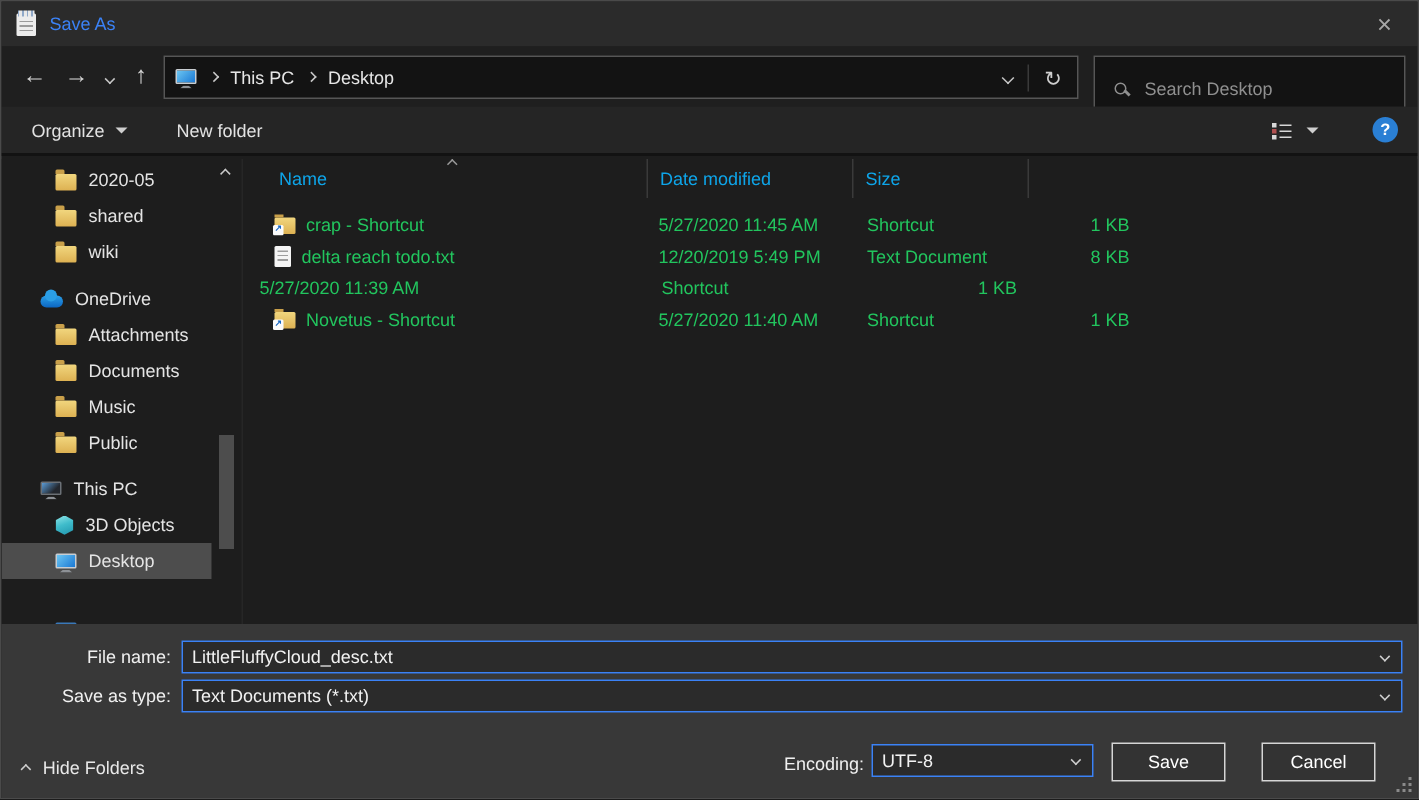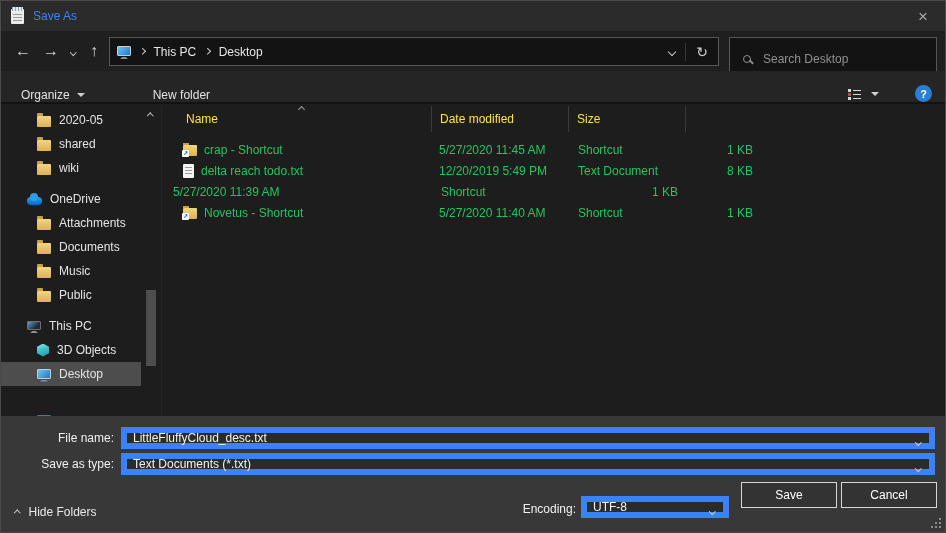--- a/index.html
+++ b/index.html
@@ -39,21 +39,21 @@
   .addr-right{margin-left:auto;display:flex;align-items:center;height:100%;}
   .addr-chev{width:26px;display:flex;align-items:center;justify-content:center;height:100%;}
   .addr-div{width:1px;height:18px;background:#3a3a3a;}
   .refresh{width:32px;display:flex;align-items:center;justify-content:center;font-size:14px;color:#cfcfcf;height:100%;}
   .searchbar{position:absolute;left:728px;top:6px;width:208px;height:43px;background:#131313;border:1px solid #565656;display:flex;align-items:center;padding-left:13px;}
   .mag{width:8px;height:8px;border:1.5px solid #8f8f8f;border-radius:50%;position:relative;flex:none;}
   .mag::after{content:"";position:absolute;width:5px;height:1.5px;background:#8f8f8f;transform:rotate(45deg);right:-4px;bottom:-1px;}
   .search-input{background:transparent;border:0;outline:none;color:#cccccc;font-size:12px;margin-left:10px;width:160px;font-family:"Liberation Sans",sans-serif;}
   .search-input::placeholder{color:#8f8f8f;}
   
-  .toolbar{position:absolute;top:70px;left:0;right:0;height:33px;background:#252525;border-bottom:2px solid #121212;display:flex;align-items:flex-end;color:#e2e2e2;gap:35px;}
+  .toolbar{position:absolute;top:70px;left:0;right:0;height:33px;background:#252525;border-bottom:2px solid #121212;display:flex;align-items:center;color:#e2e2e2;}
   .organize{margin-left:20px;display:flex;align-items:center;gap:7px;}
   .caret-down{width:0;height:0;border-left:4px solid transparent;border-right:4px solid transparent;border-top:4px solid #cfcfcf;}
   .newfolder{margin-left:33px;}
   .tool-right{margin-left:auto;display:flex;align-items:center;margin-right:13px;gap:9px;}
   .view-icon{width:14px;height:12px;position:relative;}
   .view-icon::before{content:"";position:absolute;left:0;top:1px;width:3px;height:3px;background:#d7d7d7;box-shadow:0 4px 0 #b05050,0 8px 0 #d7d7d7;}
   .view-icon::after{content:"";position:absolute;left:5px;top:2px;width:8px;height:1px;background:#d7d7d7;box-shadow:0 4px 0 #d7d7d7,0 8px 0 #d7d7d7;}
   .help-btn{width:17px;height:17px;border-radius:50%;background:#2a7fd4;color:#fff;font-weight:bold;font-size:11px;display:flex;align-items:center;justify-content:center;}
   
   .main{position:absolute;top:105px;left:0;right:0;height:310px;background:#1d1d1d;overflow:hidden;}
@@ -66,21 +66,21 @@
   .side-item.gap-before{margin-top:7px;}
   .side-item.selected{background:#4d4d4d;}
   .side-peek{position:absolute;left:36px;top:309px;width:14px;height:10px;background:#3a78b8;border-radius:1px;}
   .side-scroll{position:absolute;right:4px;top:0;bottom:0;width:12px;}
   .sb-arrow{position:absolute;left:3px;}
   .sb-arrow.top{top:8px;}
   .sb-thumb{position:absolute;left:1px;top:184px;width:10px;height:76px;background:#4d4d4d;}
   .side-div{position:absolute;left:160px;top:0;bottom:0;width:1px;background:#262626;}
   
   .filelist{position:absolute;left:165px;top:0;right:0;bottom:0;}
-  .lheader{display:grid;grid-template-columns:266px 137px 117px 75px;height:26px;color:#fde047;}
+  .lheader{display:grid;grid-template-columns:266px 137px 117px 75px;height:26px;color:#0ea5e9;}
   .hcell{display:flex;align-items:center;border-right:1px solid #3a3a3a;padding-left:8px;position:relative;}
   .hcell.name{padding-left:20px;}
   .sort-chev{position:absolute;left:50%;top:1px;width:5px;height:5px;border-left:1px solid #9a9a9a;border-top:1px solid #9a9a9a;transform:rotate(45deg);}
   .rows{margin-top:7px;}
   .file-row{display:grid;grid-template-columns:266px 137px 117px 75px;height:21px;align-items:center;color:#22c55e;}
   .cell{overflow:hidden;white-space:nowrap;}
   .cell.name{display:flex;align-items:center;gap:7px;padding-left:17px;}
   .cell.date{padding-left:7px;}
   .cell.type{padding-left:9px;}
   .cell.size{text-align:right;padding-right:8px;}
@@ -96,28 +96,28 @@
   [data-icon="pc"] .ic{width:14px;height:9px;background:linear-gradient(135deg,#5b9bd5 0%,#23272e 70%);border:1px solid #6b7076;border-radius:1px;margin-top:-1px;}
   [data-icon="pc"] .ic::after,[data-icon="desktop"] .ic::after{content:"";position:absolute;left:2px;bottom:-4px;width:8px;height:2px;background:#8d9196;clip-path:polygon(30% 0,70% 0,100% 100%,0 100%);}
   [data-icon="desktop"] .ic{width:14px;height:10px;background:linear-gradient(135deg,#6cc6f2,#1a78d4);border:1px solid #c8cdd2;border-radius:1px;margin-top:-1px;}
   [data-icon="cube"] .ic{width:12px;height:13px;background:linear-gradient(160deg,#8ee4e6 0%,#3fbccb 45%,#1f93ab 100%);clip-path:polygon(50% 0,100% 25%,100% 75%,50% 100%,0 75%,0 25%);}
   
   .bottom{position:absolute;left:0;right:0;top:415px;bottom:0;background:#383838;color:#f0f0f0;}
   .field-row{position:absolute;left:0;right:10px;height:22px;display:flex;align-items:center;}
   .field-row.fname{top:11px;}
   .field-row.ftype{top:37px;}
   .flabel{width:120px;text-align:right;padding-right:7px;flex:none;}
-  .combo{position:relative;flex:1;height:22px;background:#2b2b2b;border:6px solid #3b82f6;display:flex;align-items:center;color:#f2f2f2;padding-left:6px;}
+  .combo{position:relative;flex:1;height:22px;background:#2b2b2b;border:1px solid #3b82f6;display:flex;align-items:center;color:#f2f2f2;padding-left:6px;}
   .combo .chev{position:absolute;right:9px;top:7px;border-color:#cfcfcf;}
   .combo-input{flex:1;background:transparent;border:0;outline:none;color:#f2f2f2;font-size:12px;font-family:"Liberation Sans",sans-serif;padding:0;}
   .hidefolders{position:absolute;left:14px;top:89px;display:flex;align-items:center;gap:9px;color:#e8e8e8;}
   .hidefolders .chev{border-color:#cfcfcf;margin-top:3px;}
   .enc-label{position:absolute;left:455px;top:86px;width:120px;text-align:right;}
   .enc-combo{position:absolute;left:580px;top:80px;width:148px;height:22px;flex:none;}
-  .btn{position:absolute;top:66px;width:96px;height:26px;background:#333333;border:1px solid #d6d6d6;color:#ffffff;display:flex;align-items:center;justify-content:center;}
+  .btn{position:absolute;top:79px;width:76px;height:26px;background:#333333;border:1px solid #d6d6d6;color:#ffffff;display:flex;align-items:center;justify-content:center;}
   .btn.save{left:740px;}
   .btn.cancel{left:840px;}
   .grip{position:absolute;right:4px;bottom:4px;width:10px;height:10px;}
   .grip::before{content:"";position:absolute;right:0;bottom:0;width:2px;height:2px;background:#8a8a8a;
     box-shadow:0 -4px #8a8a8a,0 -8px #8a8a8a,-4px 0 #8a8a8a,-4px -4px #8a8a8a,-8px 0 #8a8a8a;}
 </style>
 </head>
 <body>
 
 <div id="win">

